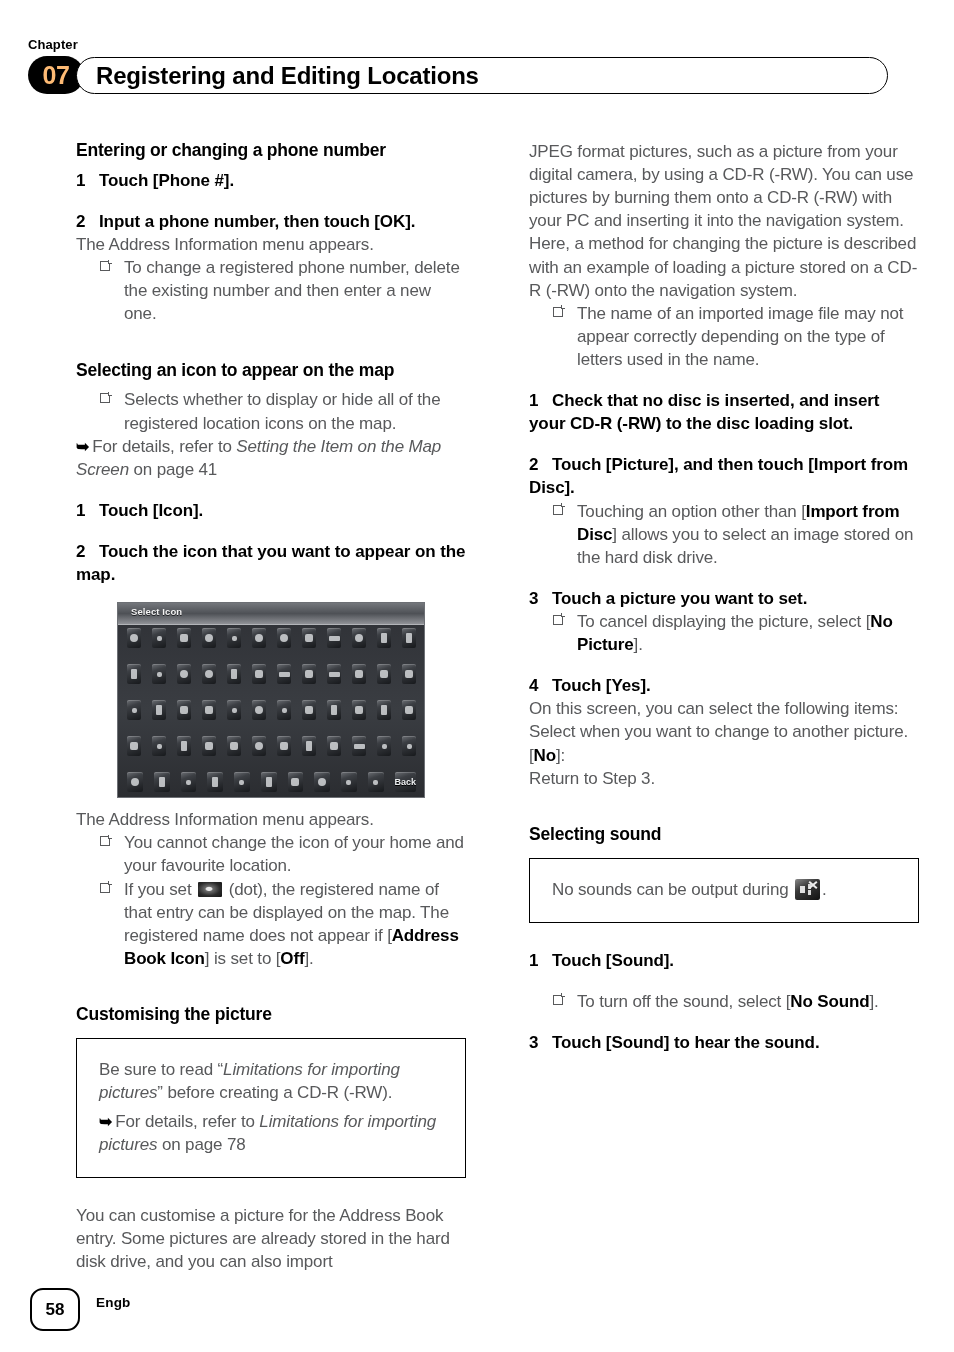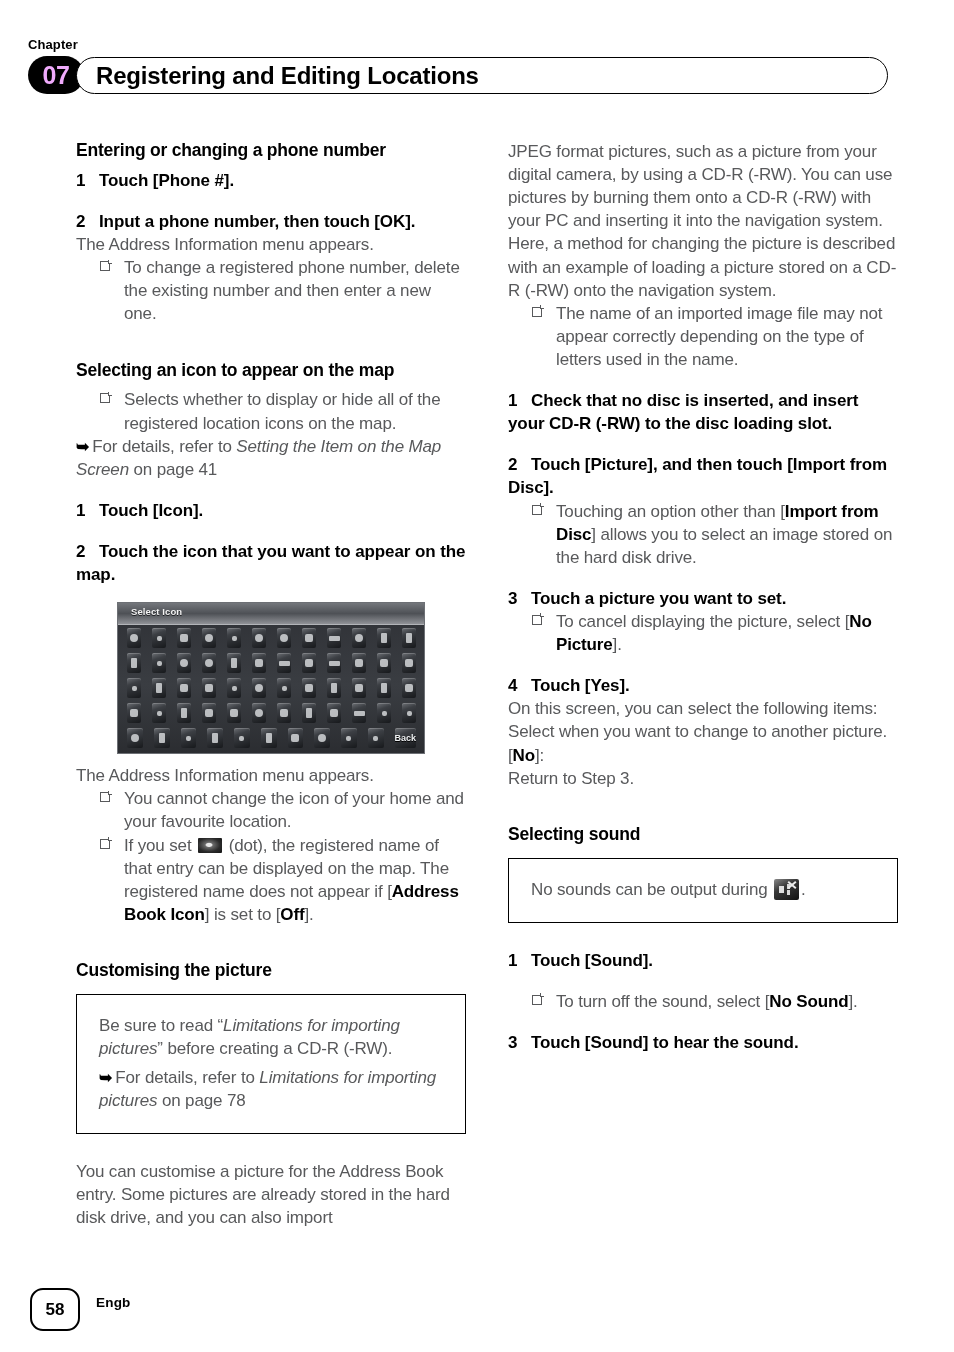--- a/index.html
+++ b/index.html
@@ -27,21 +27,21 @@
     color: #000000;
   }
   .chapter-badge {
     position: absolute;
     left: 28px;
     top: 56px;
     width: 56px;
     height: 38px;
     background: #000;
     border-radius: 19px;
-    color: #f0abfc;
+    color: #fdba74;
     font-size: 25px;
     font-weight: bold;
     display: flex;
     align-items: center;
     justify-content: center;
     letter-spacing: -0.5px;
   }
   .header-bar {
     position: absolute;
     left: 76px;
@@ -66,21 +66,21 @@
     color: #000;
   }
 
   
   .col {
     position: absolute;
     top: 140px;
     width: 390px;
   }
   .col-left  { left: 76px; }
-  .col-right { left: 508px; }
+  .col-right { left: 529px; }
 
   
   .sec-head {
     font-size: 17.5px;
     font-weight: bold;
     color: #000;
     letter-spacing: -0.2px;
     margin: 0 0 7px 0;
     line-height: 1.25;
   }
@@ -208,21 +208,21 @@
     left: 13px; top: 5px;
     width: 10px; height: 2px;
     background: #ededed;
     transform: rotate(-40deg);
   }
 
   
   .screenshot {
     position: relative;
     width: 308px;
-    height: 152px;
+    height: 196px;
     margin: 16px auto 0 auto;
     background: linear-gradient(180deg, #2f3136 0%, #3a3d42 55%, #2b2d31 100%);
     border: 1px solid #6d7075;
     box-sizing: border-box;
     overflow: hidden;
   }
   .ss-titlebar {
     position: absolute;
     left: 0; top: 0; right: 0;
     height: 22px;

